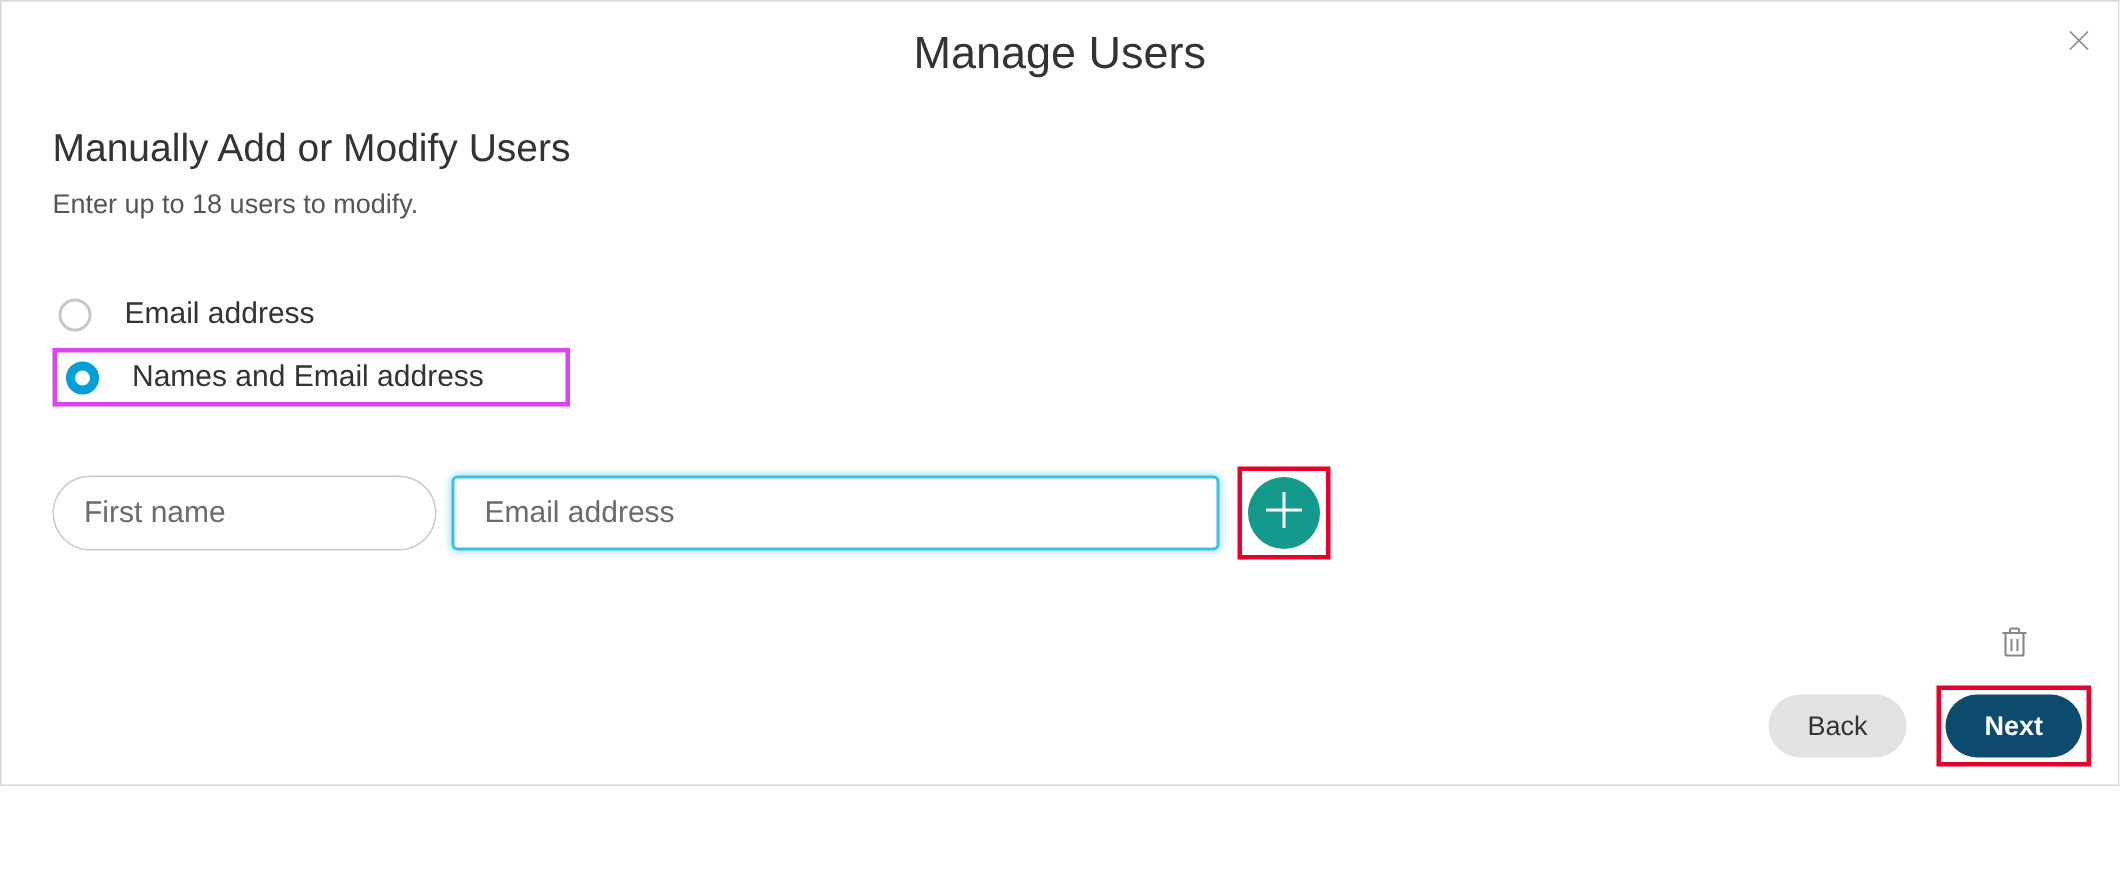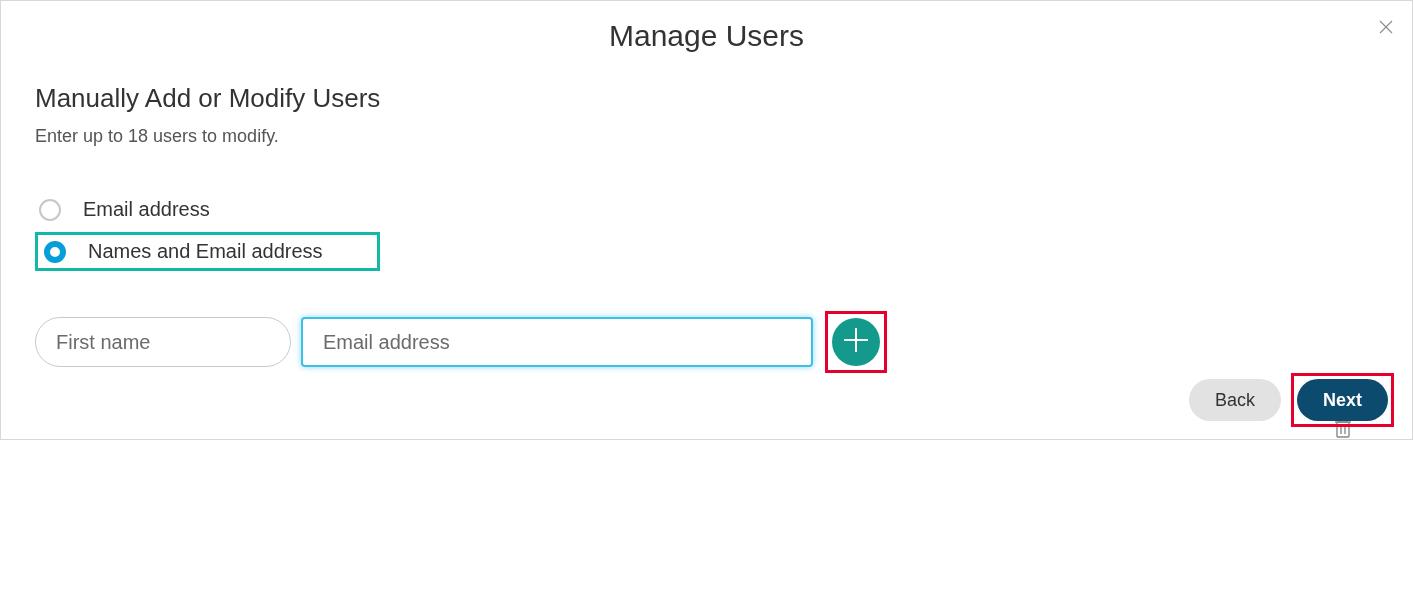--- a/index.html
+++ b/index.html
@@ -2,21 +2,21 @@
 <html><head>
   <meta charset="utf-8">
   <style>
     * { box-sizing: border-box; margin: 0; padding: 0; }
     body {
       font-family: -apple-system, BlinkMacSystemFont, "Segoe UI", Helvetica, Arial, sans-serif;
       background: #fff;
     }
     .dialog {
       width: 1413px;
-      height: 440px;
+      height: 524px;
       border: 1px solid #d7d7d7;
       position: relative;
       padding: 0;
     }
     .close-btn {
       position: absolute;
       top: 14px;
       right: 14px;
       width: 24px;
       height: 24px;
@@ -66,21 +66,21 @@
       position: relative;
     }
     .radio.checked {
       border: 6px solid #049fd9;
     }
     .radio-label {
       font-size: 20px;
       color: #333;
     }
     .highlight-red {
-      border: 3px solid #14b8a6;
+      border: 3px solid #d946ef;
       padding: 2px 0 2px 2px;
     }
     .radio-group { margin-bottom: 40px; }
     .radio-highlight-wrap {
       display: inline-block;
       width: 345px;
     }
     .fields-row {
       display: flex;
       align-items: center;
@@ -129,21 +129,21 @@
       padding: 44px 26px 0 0;
     }
     .trash-icon { color: #888; cursor: pointer; }
     .trash-icon svg { width: 18px; height: 22px; }
     .footer {
       position: absolute;
       bottom: 12px;
       right: 18px;
       display: flex;
       align-items: center;
-      gap: 10px;
+      gap: 20px;
     }
     .btn {
       height: 42px;
       border-radius: 21px;
       padding: 0 26px;
       font-size: 18px;
       border: none;
       cursor: pointer;
       display: flex;
       align-items: center;

